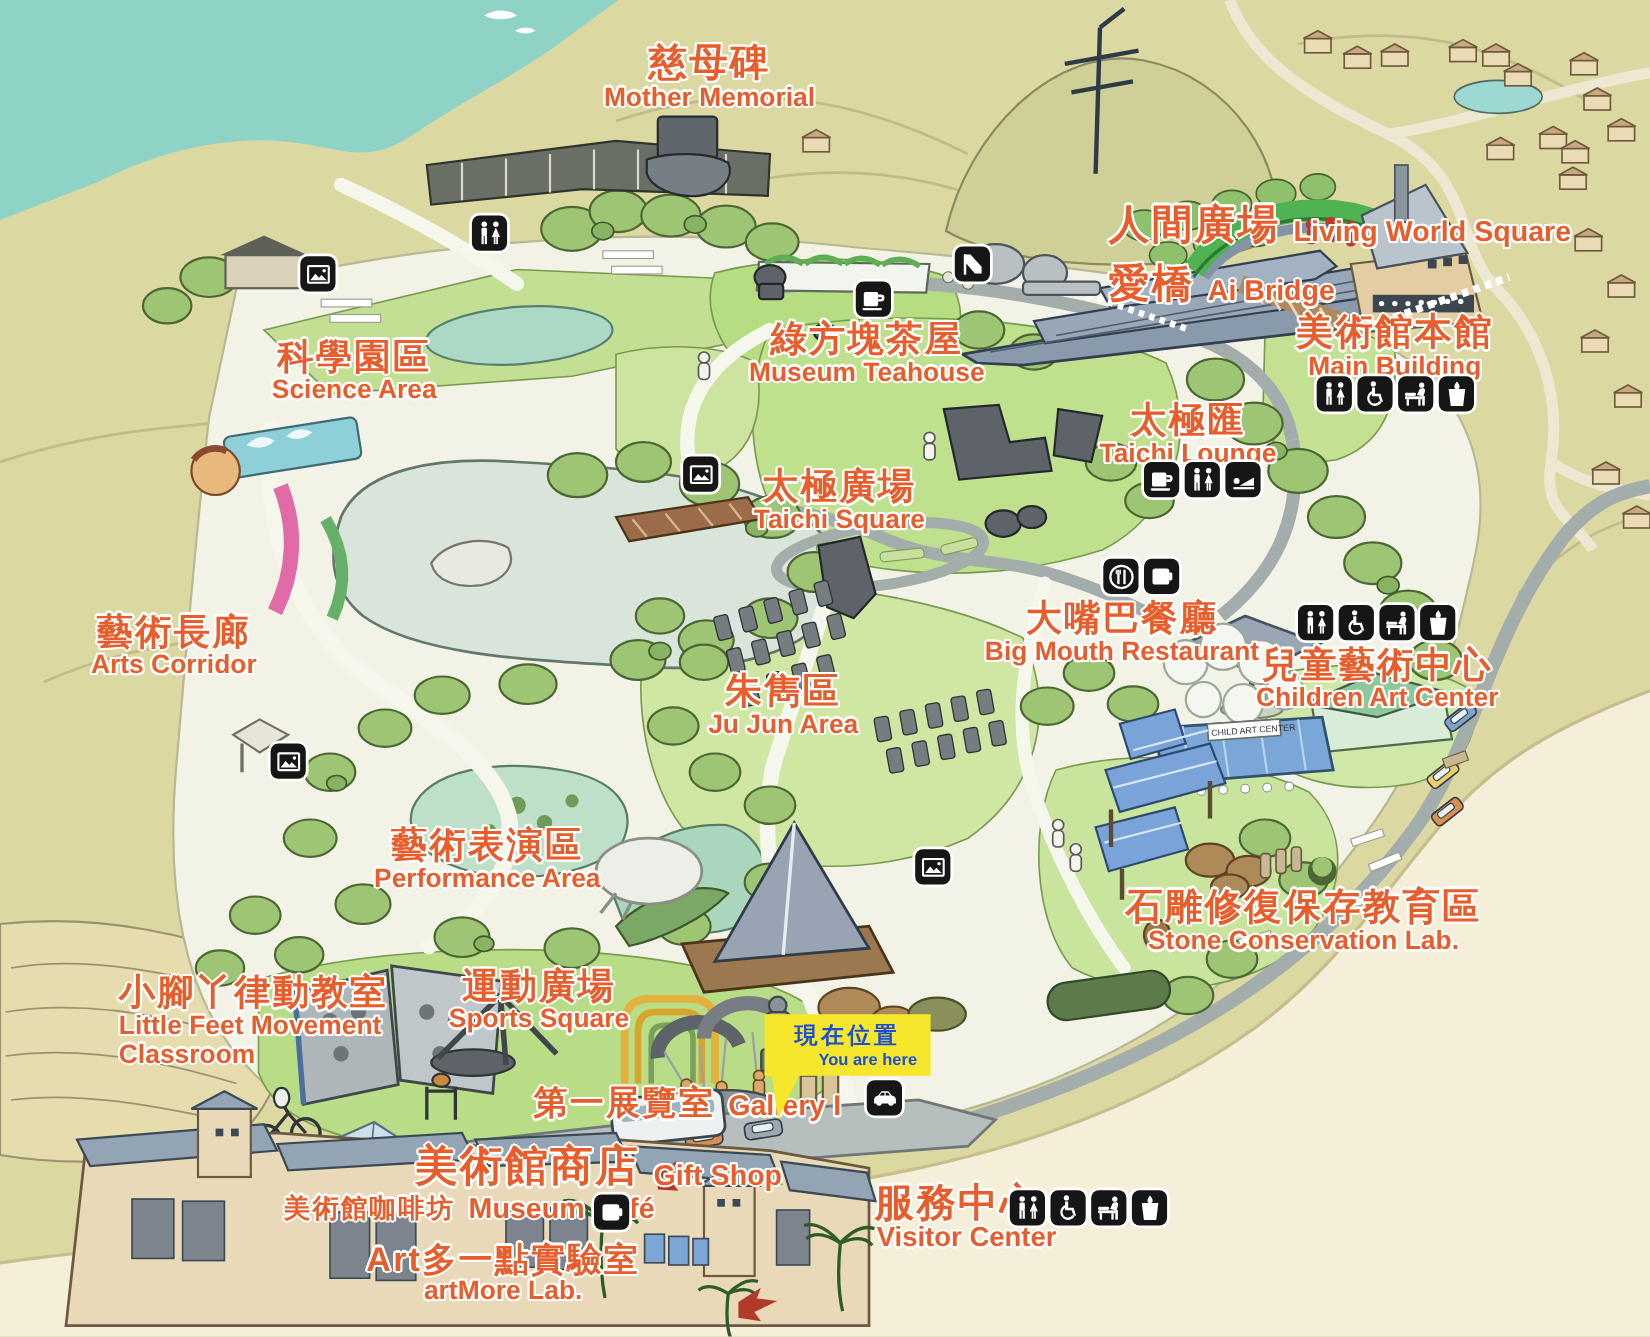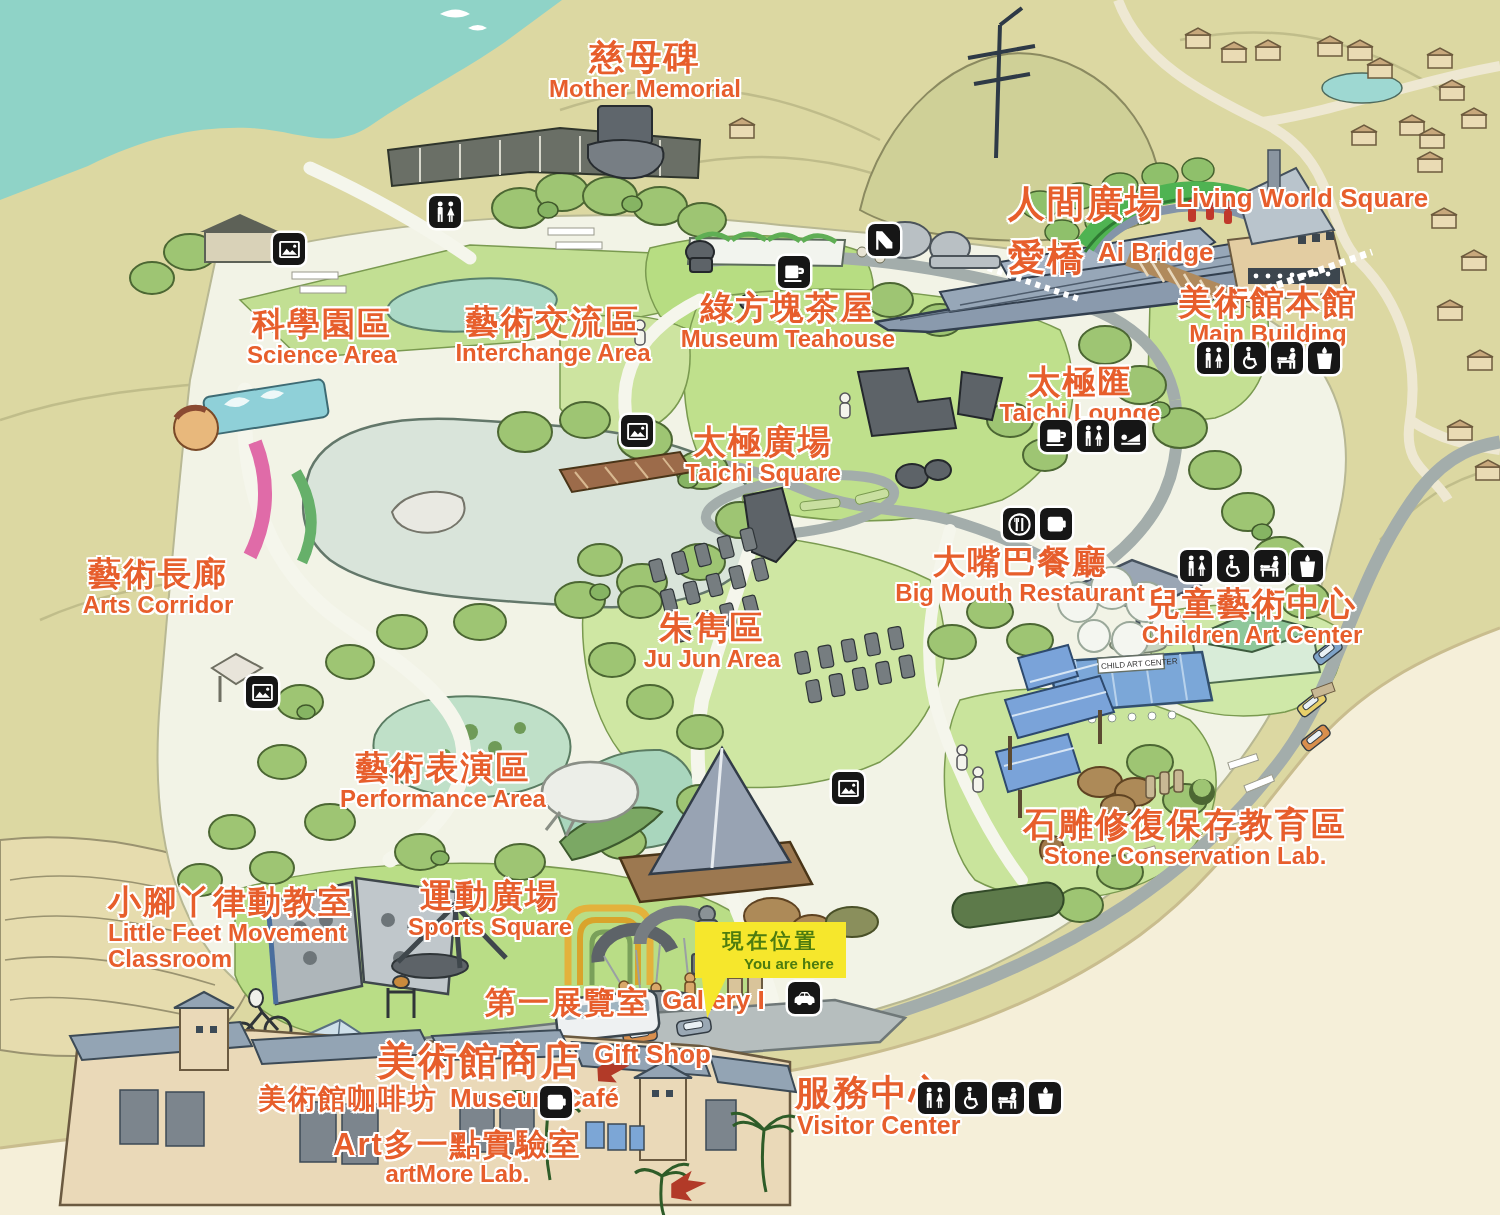--- a/index.html
+++ b/index.html
@@ -6,29 +6,29 @@
   #stage{position:relative;width:1500px;height:1215px;overflow:hidden;
          font-family:"Liberation Sans","DejaVu Sans",sans-serif;}
   #map-art{position:absolute;left:0;top:0;width:1500px;height:1215px;}
   
   .lbl{position:absolute;color:#e75e2c;font-weight:700;line-height:1.08;text-align:center;
        white-space:nowrap;transform:translateX(-50%);
        text-shadow:2px 0 0 #fff,-2px 0 0 #fff,0 2px 0 #fff,0 -2px 0 #fff,
                    1.6px 1.6px 0 #fff,-1.6px 1.6px 0 #fff,1.6px -1.6px 0 #fff,-1.6px -1.6px 0 #fff;}
   .lbl .zh{font-size:33px;letter-spacing:2px;}
   .lbl .en{font-size:24px;letter-spacing:0;}
-  .lbl.row{display:flex;align-items:flex-start;gap:12px;transform:none;text-align:left;}
+  .lbl.row{display:flex;align-items:flex-end;gap:12px;transform:none;text-align:left;}
   .lbl.left{transform:none;text-align:left;}
   
   .icon-row{position:absolute;display:flex;gap:5px;}
   .micon{width:32px;height:32px;background:#161616;border-radius:7px;flex:0 0 auto;
          box-shadow:0 0 0 2.5px #fff;display:flex;align-items:center;justify-content:center;}
   .micon svg{width:27px;height:27px;fill:#fff;}
   
-  .marker{position:absolute;background:#f6e72c;color:#4d7c0f;padding:5px 12px 6px;text-align:center;}
+  .marker{position:absolute;background:#f6e72c;color:#1d4ed8;padding:5px 12px 6px;text-align:center;}
   .marker .zh{font-size:21px;font-weight:700;letter-spacing:3px;}
   .marker .en{font-size:15px;font-weight:700;margin-left:37px;}
   .marker-tail{position:absolute;background:#f6e72c;clip-path:polygon(0 0,100% 0,22% 100%);}
 </style>
 </head>
 <body>
 
 <div id="stage">
 
 <svg id="map-art" viewBox="0 0 1500 1215">
@@ -656,24 +656,20 @@
 <div class="lbl" style="left:788px;top:290px">
   <div class="zh">綠方塊茶屋</div>
   <div class="en">Museum Teahouse</div>
 </div>
 
 <div class="lbl" style="left:322px;top:306px">
   <div class="zh">科學園區</div>
   <div class="en">Science Area</div>
 </div>
 
-<div class="lbl" style="left:553px;top:304px">
-  <div class="zh">藝術交流區</div>
-  <div class="en">Interchange Area</div>
-</div>
 
 <div class="lbl" style="left:1080px;top:364px">
   <div class="zh">太極匯</div>
   <div class="en">Taichi Lounge</div>
 </div>
 <div class="icon-row" style="left:1040px;top:420px">
       <span class="micon">
         <svg>
           <use href="#sym-cafe-icon"></use>
         </svg>
@@ -774,21 +770,21 @@
   <span class="zh" style="font-size:31px">第一展覽室</span>
   <span class="en" style="font-size:26px">Gallery I</span>
 </div>
 
 <div class="lbl row" style="left:377px;top:1040px">
   <span class="zh" style="font-size:39px">美術館商店</span>
   <span class="en" style="font-size:26px">Gift Shop</span>
 </div>
 
 <div class="lbl row" style="left:258px;top:1084px">
-  <span class="zh" style="font-size:28px">美術館咖啡坊</span>
+  <span class="zh" style="font-size:24px">美術館咖啡坊</span>
   <span class="en" style="font-size:26px">Museum Café</span>
 </div>
 <div class="icon-row" style="left:540px;top:1086px">
       <span class="micon">
         <svg>
           <use href="#sym-beverage-icon"></use>
         </svg>
       </span>
     </div>
 

